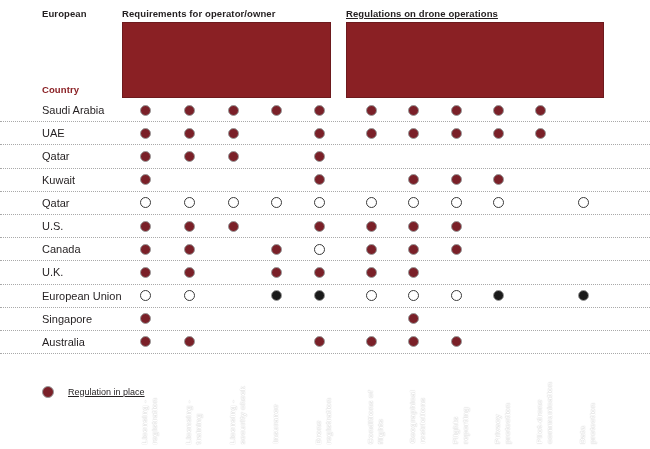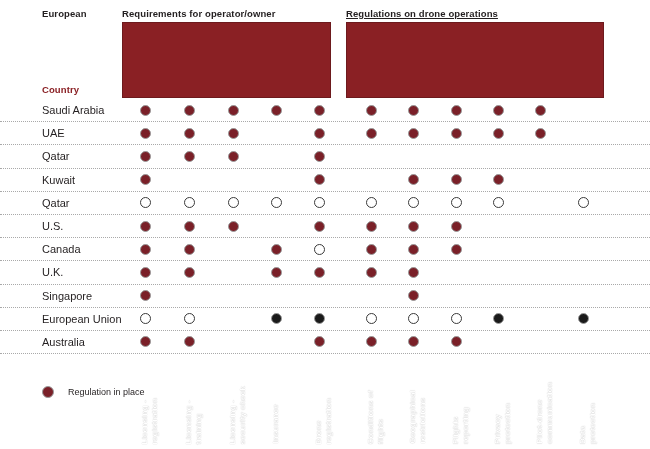--- a/index.html
+++ b/index.html
@@ -105,20 +105,21 @@
   }
   .dot.filled  { background: #7a2028; border: 1px solid #9a9a9a; }
   .dot.open    { background: #ffffff; border: 1px solid #3a3a3a; }
   .dot.black   { background: #1a1a1a; border: 1px solid #9a9a9a; }
 
   
   #legend {
     position: absolute;
     left: 42px;
     top: 380px;
+    text-decoration: underline;
   }
   .legend-item {
     position: relative;
     height: 23px;
     padding-left: 26px;
     display: flex;
     align-items: center;
   }
   .legend-swatch {
     position: absolute;
@@ -250,37 +251,37 @@
       <div class="row">
         <div class="row-name">U.K.</div>
         <span class="dot filled" style="left: 145px;"></span>
         <span class="dot filled" style="left: 189px;"></span>
         <span class="dot filled" style="left: 276px;"></span>
         <span class="dot filled" style="left: 319px;"></span>
         <span class="dot filled" style="left: 371px;"></span>
         <span class="dot filled" style="left: 413px;"></span>
       </div>
       <div class="row">
-        <div class="row-name">Singapore</div>
-        <span class="dot filled" style="left: 145px;"></span>
-        <span class="dot filled" style="left: 413px;"></span>
-      </div>
-      <div class="row">
         <div class="row-name">European Union</div>
         <span class="dot open" style="left: 145px;"></span>
         <span class="dot open" style="left: 189px;"></span>
         <span class="dot black" style="left: 276px;"></span>
         <span class="dot black" style="left: 319px;"></span>
         <span class="dot open" style="left: 371px;"></span>
         <span class="dot open" style="left: 413px;"></span>
         <span class="dot open" style="left: 456px;"></span>
         <span class="dot black" style="left: 498px;"></span>
         <span class="dot black" style="left: 583px;"></span>
       </div>
       <div class="row">
+        <div class="row-name">Singapore</div>
+        <span class="dot filled" style="left: 145px;"></span>
+        <span class="dot filled" style="left: 413px;"></span>
+      </div>
+      <div class="row">
         <div class="row-name">Australia</div>
         <span class="dot filled" style="left: 145px;"></span>
         <span class="dot filled" style="left: 189px;"></span>
         <span class="dot filled" style="left: 319px;"></span>
         <span class="dot filled" style="left: 371px;"></span>
         <span class="dot filled" style="left: 413px;"></span>
         <span class="dot filled" style="left: 456px;"></span>
       </div>
     </div>
 

